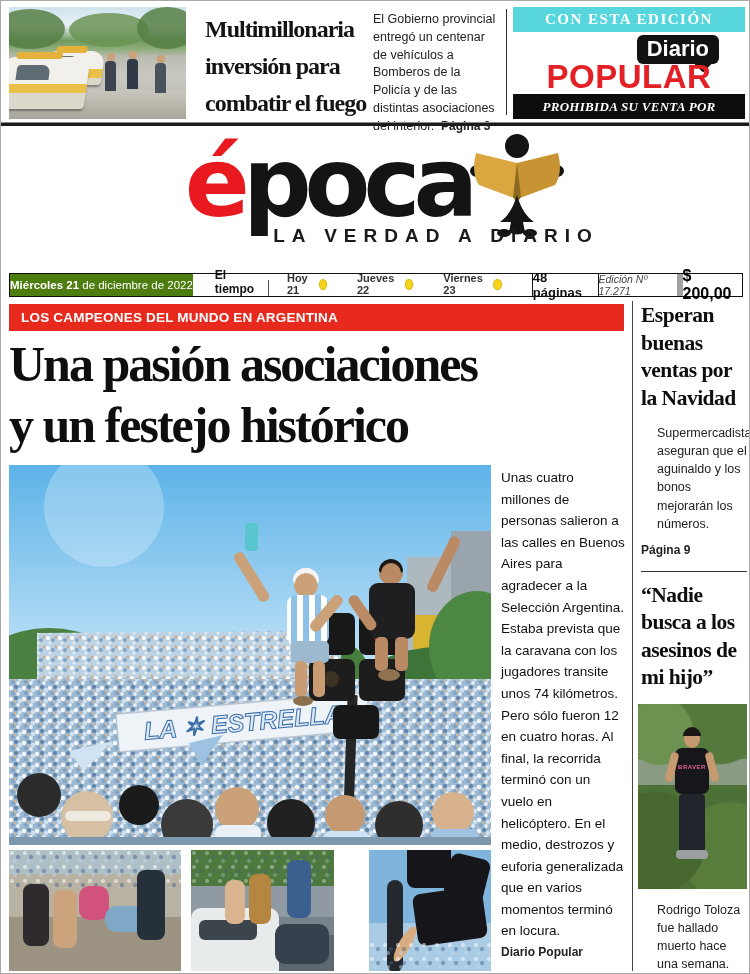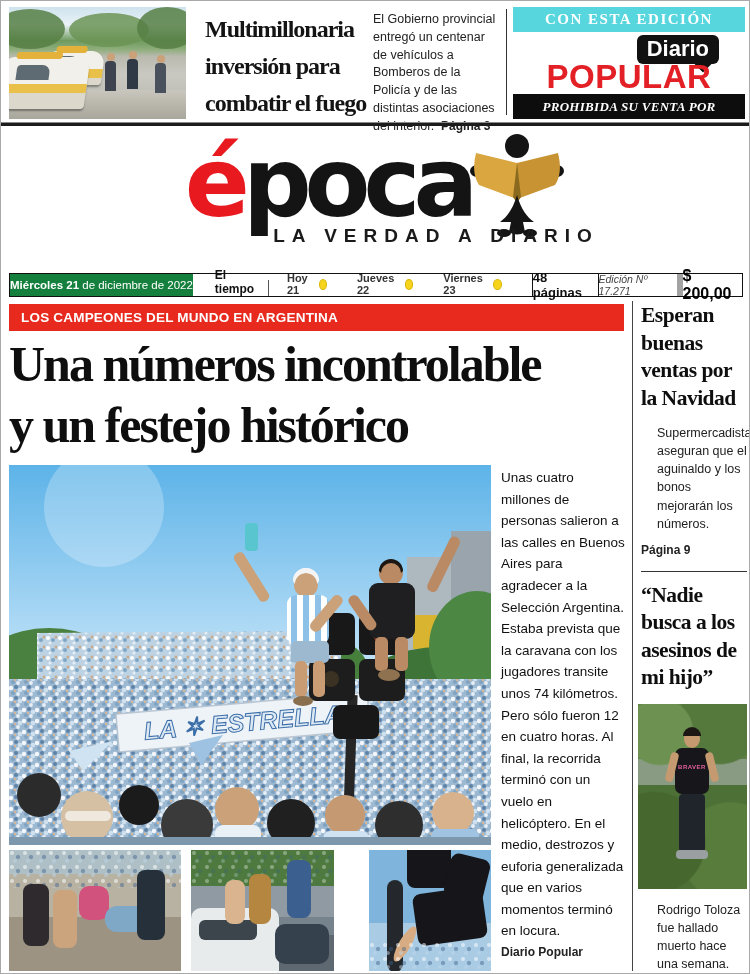--- a/index.html
+++ b/index.html
@@ -51,21 +51,21 @@
       letter-spacing:-7px; line-height:1; }
   .logo-e { color:#e8191f; }
   .logo-rest { color:#141414; }
   .logo-icon { width:100px; height:104px; margin-left:-4px; margin-top:-2px; }
   .tagline { margin-top:-12px; padding-left:120px; font-size:19px; font-weight:bold;
       letter-spacing:7px; color:#1a1a1a; }
 
   
   .infobar { position:absolute; left:8px; top:272px; width:734px; height:24px;
       border:1px solid #111; display:flex; align-items:stretch; font-size:11px; }
-  .ib-date { width:200px; background:#15803d; color:#fff; display:flex; align-items:center;
+  .ib-date { width:200px; background:#4d7c0f; color:#fff; display:flex; align-items:center;
       justify-content:center; font-size:11.5px; white-space:nowrap; }
   .ib-weather { flex:1; display:flex; align-items:flex-end; }
   .ib-wlabel { font-weight:bold; font-size:12px; color:#111; padding:0 14px 0 22px; }
   .ib-wdiv { width:1px; height:16px; background:#555; margin-right:18px; }
   .ib-witem { display:flex; align-items:center; margin-right:30px; color:#333; font-weight:bold; font-size:11px; }
   .sun-dot { width:11px; height:11px; border-radius:50%; background:#f6d41c; border:1px solid #d9b70a; margin-left:8px; }
   .ib-seg { display:flex; align-items:center; justify-content:center; border-left:1px solid #111; }
   .ib-pages { width:88px; font-weight:bold; font-size:13px; color:#111; }
   .ib-edition { width:106px; font-size:10.5px; color:#444;font-style:italic; }
   .ib-price { width:86px; font-weight:bold; font-size:16px; color:#000; border-left:6px solid #a3a3a3; }
@@ -207,21 +207,21 @@
       </span>
     </div>
     <div class="ib-seg ib-pages">48 páginas</div>
     <div class="ib-seg ib-edition">Edición Nº 17.271</div>
     <div class="ib-seg ib-price">$ 200,00</div>
   </div>
 
   <div class="kicker">LOS CAMPEONES DEL MUNDO EN ARGENTINA</div>
 
   <h1 class="headline">
-    <div>Una números incontrolable</div>
+    <div>Una pasión asociaciones</div>
     <div>y un festejo histórico</div>
   </h1>
 
   <div class="mainphoto">
     <svg viewBox="0 0 482 380" width="482" height="380">
       <defs>
         <linearGradient id="sky" x1="0" y1="0" x2="0" y2="1">
           <stop offset="0" stop-color="#5db3e8"></stop>
             <stop offset="1" stop-color="#cfe9fa"></stop>
         </linearGradient>

